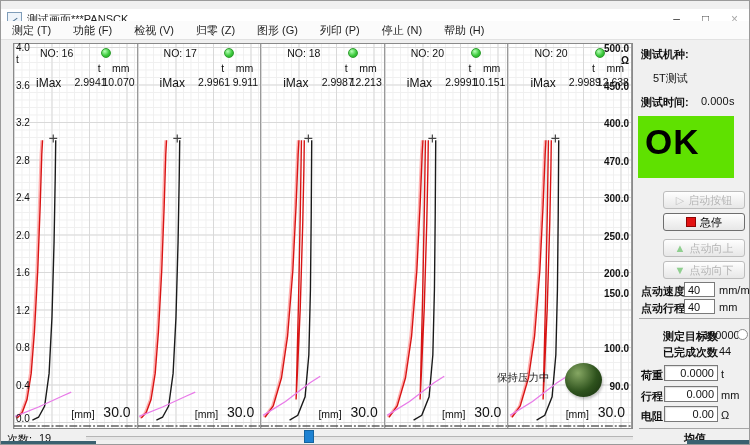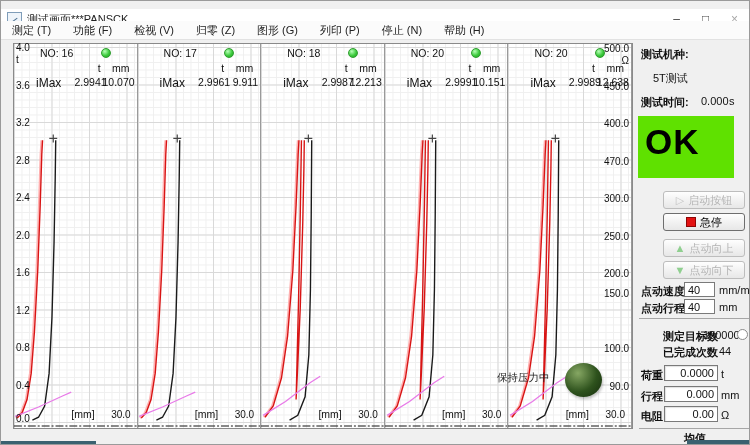--- a/index.html
+++ b/index.html
@@ -33,26 +33,26 @@
   .panel svg.curves{position:absolute;left:0;top:0;width:100%;height:100%;}
   .ph-no{position:absolute;left:26px;top:3px;font-size:10.5px;color:#111;text-align:center;}
   .dot{position:absolute;right:26px;top:4px;width:10px;height:10px;border-radius:50%;
        background:radial-gradient(circle at 35% 30%,#b8ffb8,#3ecb3e 55%,#1f9e1f);border:1px solid #2f9e2f;box-sizing:border-box;}
   .ph-ut{position:absolute;right:36px;top:18px;font-size:10.5px;color:#111;}
   .ph-umm{position:absolute;right:7px;top:18px;font-size:10.5px;color:#111;}
   .ph-imax{position:absolute;left:22px;top:32px;font-size:12px;color:#111;}
   .ph-vt{position:absolute;right:30px;top:32px;font-size:10.5px;color:#111;}
   .ph-vmm{position:absolute;right:2px;top:32px;font-size:10.5px;color:#111;}
   .xunit{position:absolute;right:42px;bottom:8px;font-size:10.5px;color:#111;}
-  .xmax{position:absolute;right:6px;bottom:8px;font-size:10px;color:#111;}
+  .xmax{position:absolute;right:6px;bottom:8px;font-size:14px;color:#111;}
   
   #yaxis{position:absolute;left:2px;top:0;width:30px;height:100%;pointer-events:none;}
   .ylab{position:absolute;left:0;font-size:10px;color:#111;}
   #raxis{position:absolute;right:1px;top:0;width:40px;height:100%;pointer-events:none;text-align:right;}
-  .rlab{position:absolute;right:2px;font-size:10px;color:#111;width:40px;text-align:right;}
+  .rlab{position:absolute;right:2px;font-size:10px;color:#111;width:40px;text-align:right;font-weight:bold;}
   
   #holding-label{position:absolute;left:483px;top:327px;font-size:10.5px;color:#222;}
   #holding-ball{position:absolute;left:551px;top:319px;width:37px;height:34px;border-radius:50%;
       background:radial-gradient(circle at 35% 30%,#86a763,#2e521d 55%,#142a0b);box-shadow:1px 2px 3px rgba(0,0,0,.25);}
   
   #sidebar{position:absolute;left:636px;top:42px;width:114px;height:403px;font-size:11px;color:#111;}
   .sb-abs{position:absolute;}
   .b{font-weight:bold;}
   #ok-box{position:absolute;left:1px;top:73px;width:96px;height:62px;background:#5fe100;}
   #ok-box span{font-size:35px;font-weight:bold;color:#000;position:absolute;left:7px;top:6px;letter-spacing:1px;}
@@ -305,17 +305,23 @@
     <span class="sb-abs b" style="left:4px;top:366px">电阻:</span>
     <div class="fld meas" style="top:363px">
         <span>0.00</span>
       </div>
     <span class="sb-abs" style="left:84px;top:366px">Ω</span>
 
     <div class="sb-hr" style="top:385px"></div>
     <span class="sb-abs b" style="left:47px;top:388px">均值</span>
   </div>
 
+  <div id="bottombar">
+    <span style="position:absolute;left:6px;top:3px">次数:</span>
+    <span style="position:absolute;left:38px;top:3px">19</span>
+    <div id="slider-track"></div>
+    <div id="slider-thumb"></div>
+  </div>
 
   <div class="edge-strip" style="left:0;top:440px;width:95px;height:5px"></div>
   <div class="edge-strip" style="left:686px;top:439px;width:64px;height:6px"></div>
 
 </div>
 
 </body></html>

